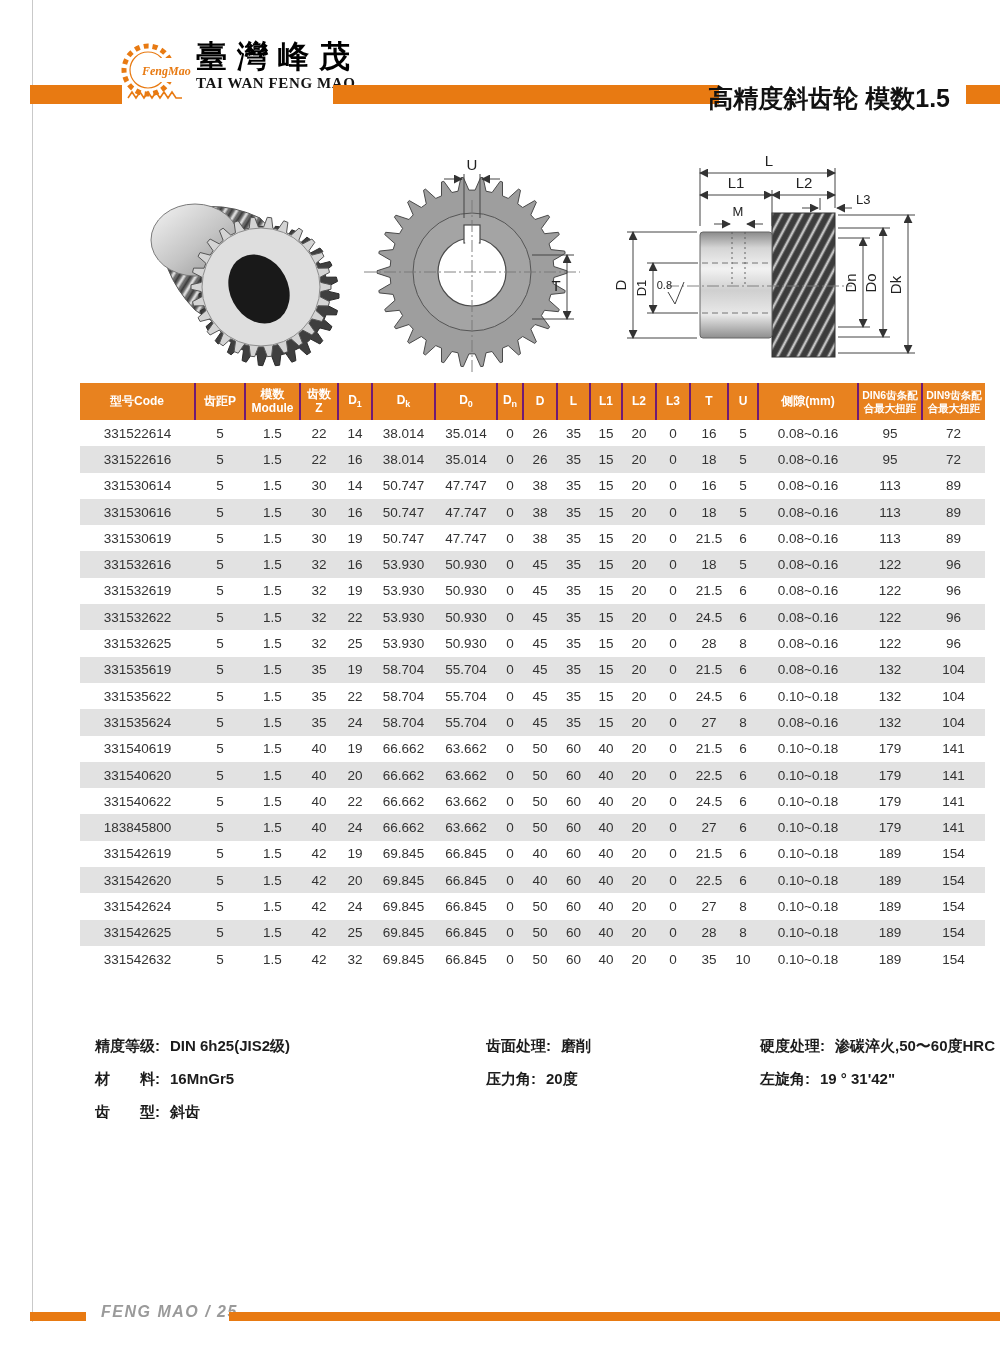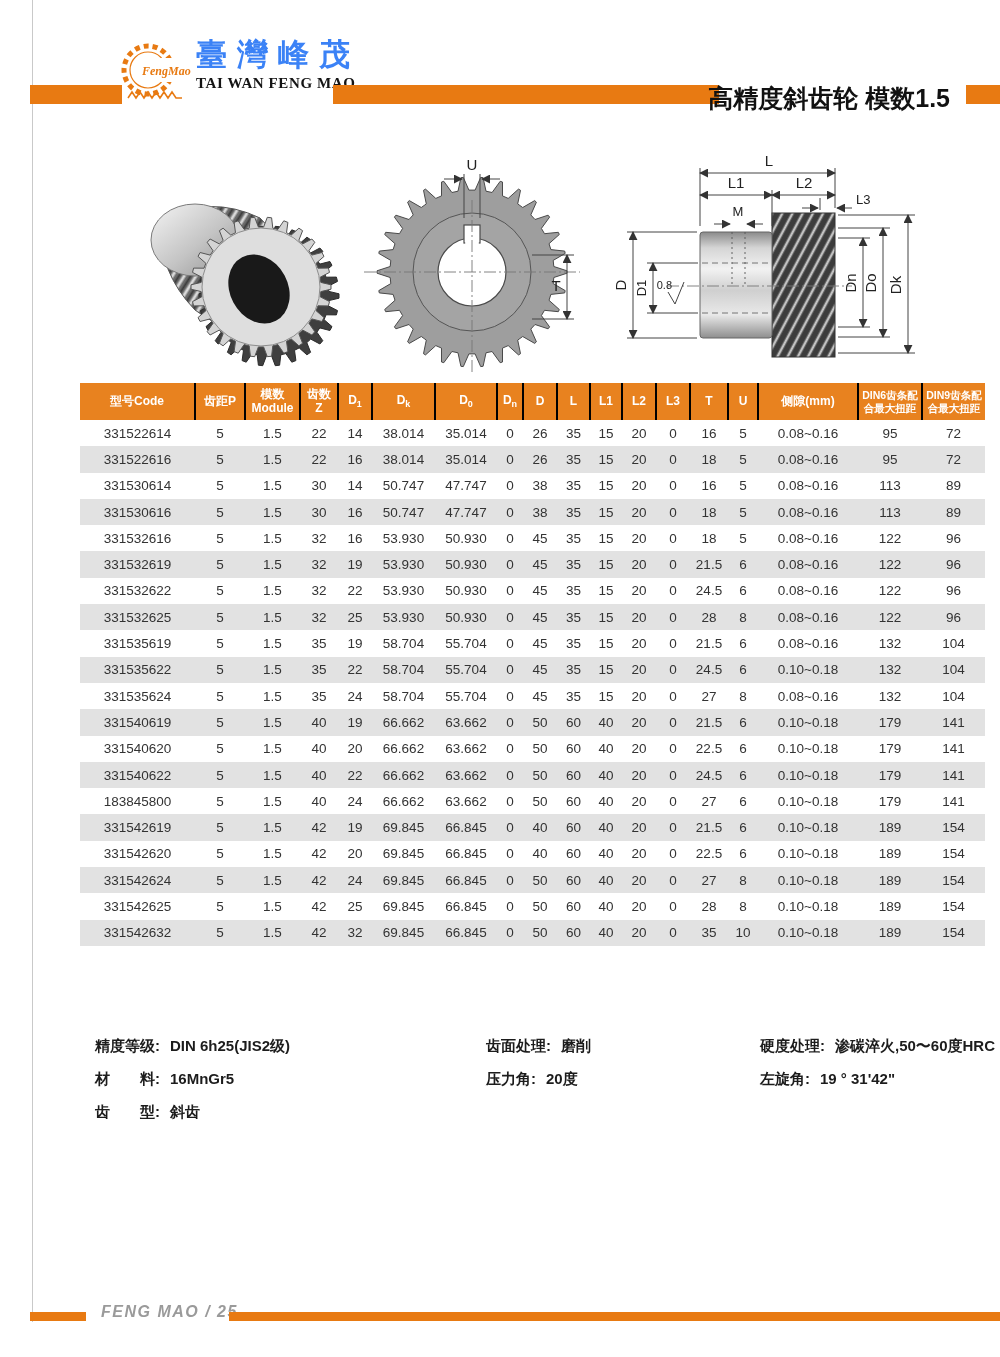--- a/index.html
+++ b/index.html
@@ -7,41 +7,41 @@
         font-family:"Liberation Sans","DejaVu Sans",sans-serif;color:#222;}
   .left-rule{position:absolute;left:32px;top:0;width:1px;height:1357px;background:#c9c9c9;}
 
   
   .bar{position:absolute;top:85px;height:19px;background:var(--accent);}
   .bar-left{left:30px;width:92px;}
   .bar-mid{left:333px;width:386px;}
   .bar-right{left:966px;width:34px;}
   .logo-svg{position:absolute;left:116px;top:38px;}
   .brand{position:absolute;left:196px;top:40px;}
-  .brand-cn{font-family:Liberation Mono, monospace;font-weight:bold;font-size:31px;
-            letter-spacing:10px;color:#3b82f6;white-space:nowrap;line-height:1.1;text-align:center;}
+  .brand-cn{font-family:Liberation Sans, sans-serif;font-weight:bold;font-size:31px;
+            letter-spacing:10px;color:#000000;white-space:nowrap;line-height:1.1;text-align:center;}
   .brand-en{font-family:"Liberation Serif","DejaVu Serif",serif;font-weight:bold;font-size:15px;
             letter-spacing:.6px;color:#141414;margin-top:1px;}
   .page-title{position:absolute;right:42px;top:74px;margin:8px;font-size:25px;font-weight:bold;
               color:#111;white-space:nowrap;}
 
   
   .drawing{position:absolute;}
   #gear3d{left:140px;top:192px;}
   #gearFront{left:352px;top:158px;}
   #gearSide{left:612px;top:146px;}
   .dim-label{font-size:13px;fill:#222;font-family:"Liberation Sans","DejaVu Sans",sans-serif;}
   .dim-label-lg{font-size:15px;fill:#222;font-family:"Liberation Sans","DejaVu Sans",sans-serif;}
 
   
   table.spec{position:absolute;left:80px;top:383px;width:905px;border-collapse:collapse;
              table-layout:fixed;}
   table.spec th{background:var(--header-bg);color:#fff;font-weight:bold;font-size:12px;
                 height:37px;padding:0 1px;vertical-align:middle;line-height:1.15;
-                border-left:2px solid #000000;}
+                border-left:2px solid #701a75;}
   table.spec th:first-child{border-left:none;}
   table.spec th sub{font-size:9px;}
   table.spec th:nth-child(17),table.spec th:nth-child(18){font-size:10.5px;}
   table.spec td{font-size:13.5px;color:#333;text-align:center;height:26.3px;padding:0;
                 white-space:nowrap;}
   table.spec tbody tr:nth-child(even){background:var(--stripe);}
 
   
   .specs-area{position:absolute;left:0;top:1036px;width:1000px;height:110px;}
   .spec-col{position:absolute;top:0;}
@@ -362,20 +362,40 @@
           <td>15</td>
           <td>20</td>
           <td>0</td>
           <td>18</td>
           <td>5</td>
           <td>0.08~0.16</td>
           <td>113</td>
           <td>89</td>
         </tr>
         <tr>
+          <td>331530619</td>
+          <td>5</td>
+          <td>1.5</td>
+          <td>30</td>
+          <td>19</td>
+          <td>50.747</td>
+          <td>47.747</td>
+          <td>0</td>
+          <td>38</td>
+          <td>35</td>
+          <td>15</td>
+          <td>20</td>
+          <td>0</td>
+          <td>21.5</td>
+          <td>6</td>
+          <td>0.08~0.16</td>
+          <td>113</td>
+          <td>89</td>
+        </tr>
+        <tr>
           <td>331532616</td>
           <td>5</td>
           <td>1.5</td>
           <td>32</td>
           <td>16</td>
           <td>53.930</td>
           <td>50.930</td>
           <td>0</td>
           <td>45</td>
           <td>35</td>

